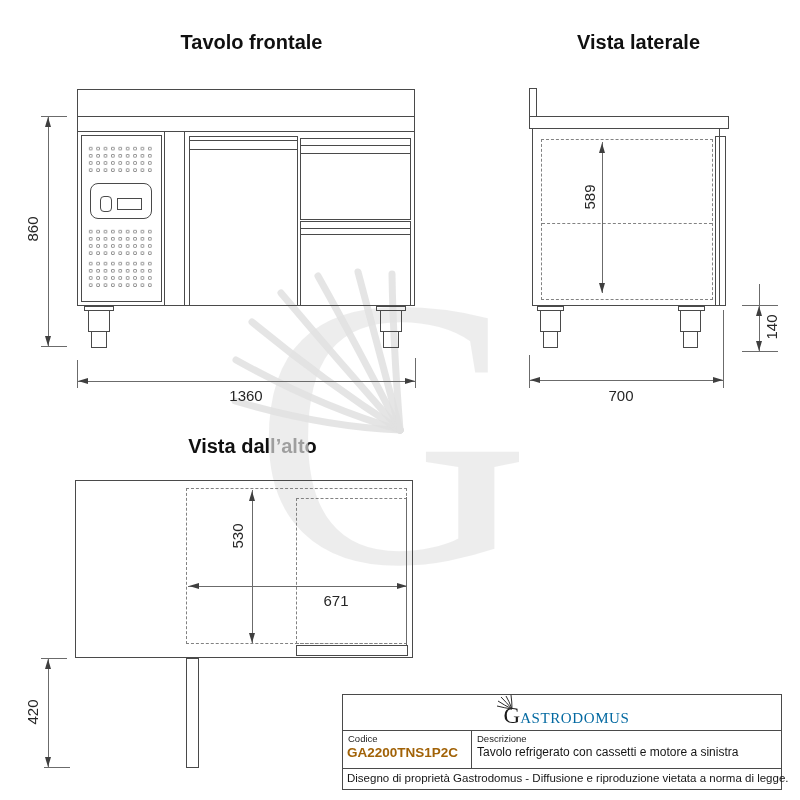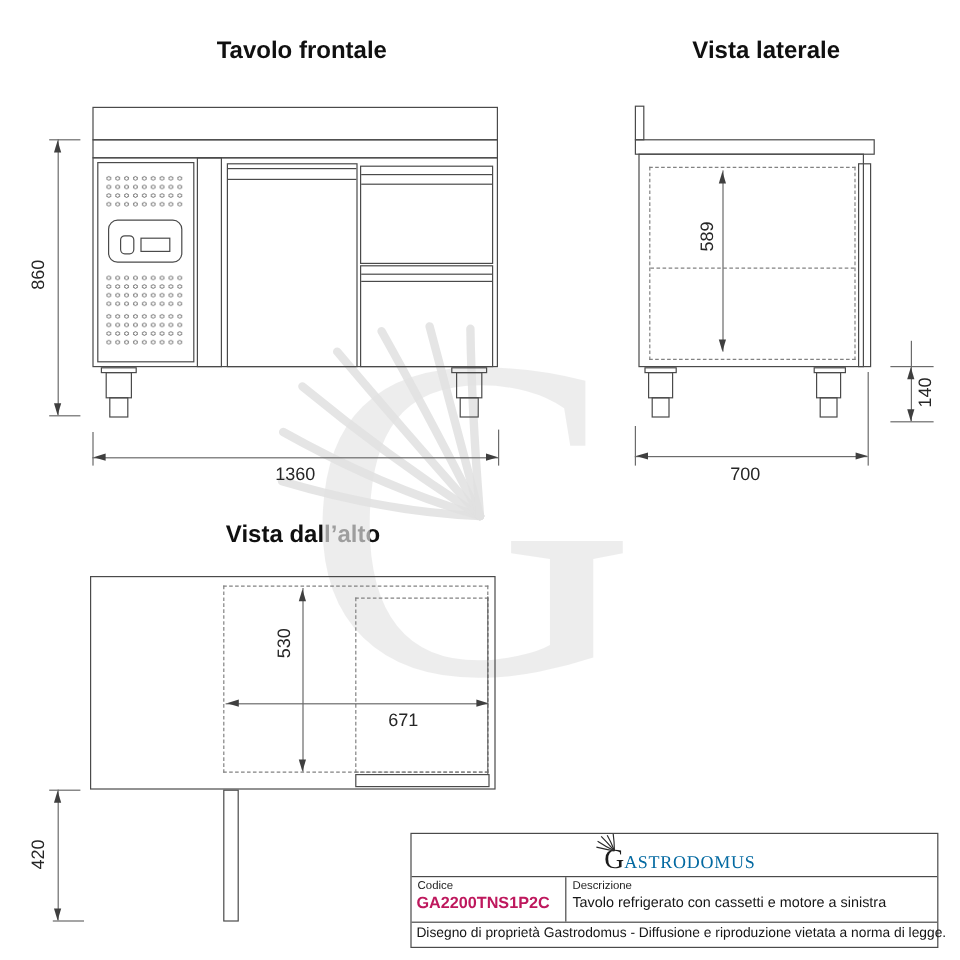--- a/index.html
+++ b/index.html
@@ -28,21 +28,21 @@
   .vtitle{position:absolute;z-index:1;font-weight:bold;font-size:20px;color:#101010;
           text-align:center;white-space:nowrap;}
   .dots{background-image:radial-gradient(ellipse 2.6px 2px at center, rgba(0,0,0,0) 40%,
         #8f8f8f 52%, #8f8f8f 82%, rgba(0,0,0,0) 90%);background-size:7.4px 7.2px;}
   
   .wm{position:absolute;z-index:2;pointer-events:none;}
   .wm-g{left:253px;top:240px;font-family:"Liberation Serif",serif;font-size:385px;
         line-height:1;color:rgba(228,228,228,0.67);}
   
   .tb-label{font-size:9.5px;color:#1c1c1c;}
-  .tb-code{font-size:13.5px;font-weight:bold;color:#be185d;white-space:nowrap;}
+  .tb-code{font-size:13.5px;font-weight:bold;color:#a16207;white-space:nowrap;}
   .tb-desc{font-size:12px;color:#161616;white-space:nowrap;}
   .tb-legal{font-size:11.5px;color:#161616;white-space:nowrap;}
   .logo{left:342px;top:694px;width:439px;height:37px;text-align:center;}
   .logo-wrap{position:relative;display:inline-block;padding-left:10px;padding-top:9px;}
   .logo-g{font-family:"Liberation Serif",serif;font-size:23px;color:#1a1a1a;}
   .logo-rest{font-family:"Liberation Serif",serif;font-size:15px;letter-spacing:.6px;color:#0369a1;}
 </style>
 </head>
 <body>
 

